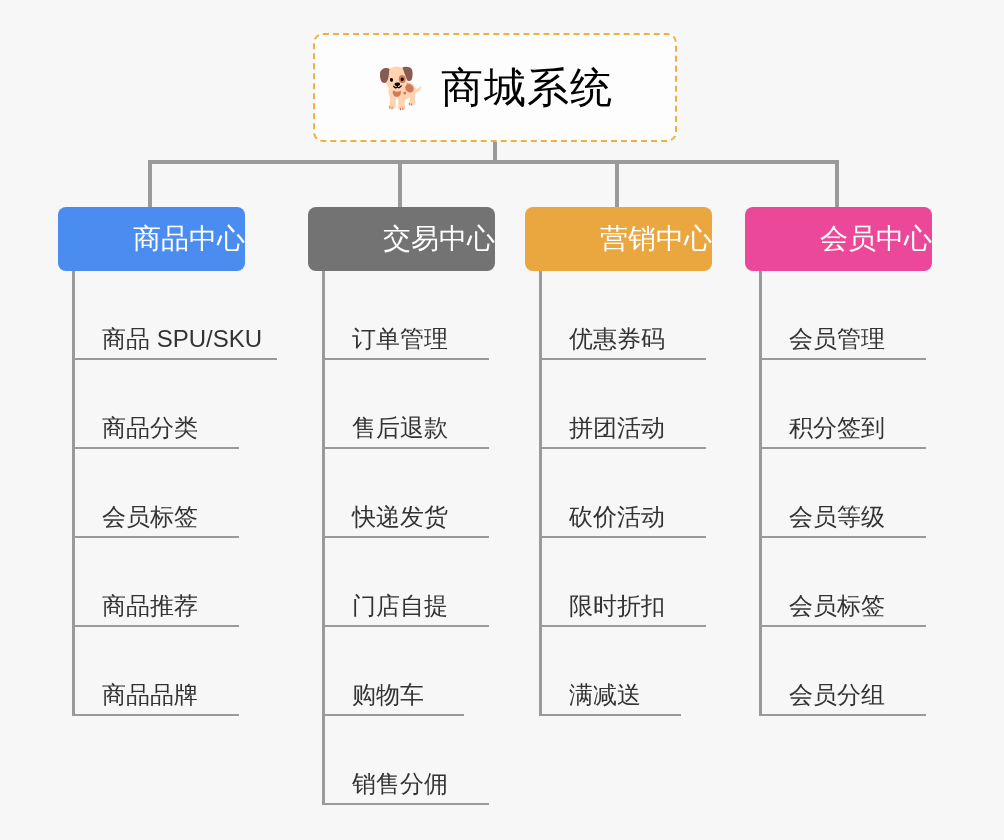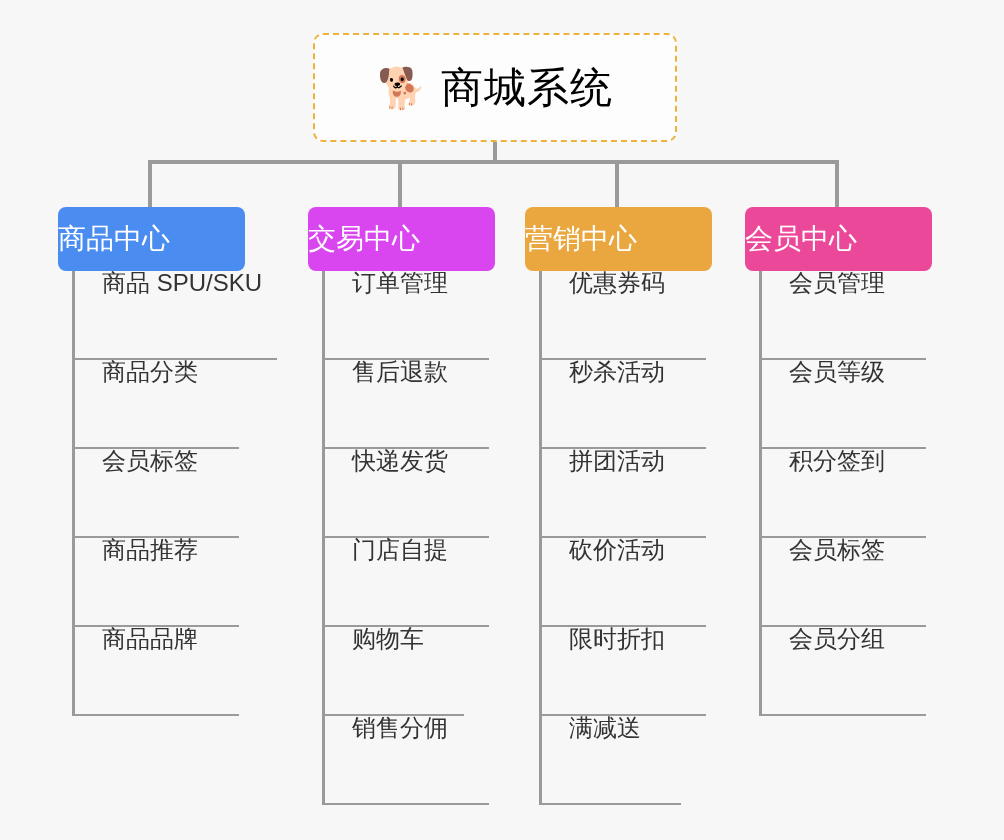--- a/index.html
+++ b/index.html
@@ -92,21 +92,21 @@
     background: #9a9a9a;
   }
 
   .cat-box {
     position: relative;
     width: 187px;
     height: 64px;
     border-radius: 8px;
     display: flex;
     align-items: center;
-    justify-content: flex-start;
+    justify-content: flex-end;
     box-sizing: border-box;
   }
   .cat-label {
     font-size: 28px;
     color: #ffffff;
     line-height: 1;
     white-space: nowrap;
   }
 
   
@@ -123,21 +123,21 @@
     width: 3px;
     background: #9a9a9a;
     height: 100%;
   }
 
   .leaf {
     position: relative;
     height: 89px;
     box-sizing: border-box;
     display: flex;
-    align-items: flex-start;
+    align-items: flex-end;
     padding-left: 30px;
   }
   .leaf-text {
     font-size: 24px;
     color: #333333;
     line-height: 1;
     white-space: nowrap;
     padding-bottom: 9px;
     position: relative;
   }
@@ -191,21 +191,21 @@
             <div class="leaf-underline"></div>
           </div>
           <div class="leaf w-med">
             <span class="leaf-text">商品品牌</span>
             <div class="leaf-underline"></div>
           </div>
         </div>
       </div>
       <div class="column col-2">
         <div class="cat-stem"></div>
-        <div class="cat-box" style="background: #d946ef;">
+        <div class="cat-box" style="background: #737373;">
           <span class="cat-label">交易中心</span>
         </div>
         <div class="leaf-list">
           <div class="spine"></div>
           <div class="leaf w-med">
             <span class="leaf-text">订单管理</span>
             <div class="leaf-underline"></div>
           </div>
           <div class="leaf w-med">
             <span class="leaf-text">售后退款</span>
@@ -234,24 +234,20 @@
         <div class="cat-box" style="background: rgb(234, 167, 64);">
           <span class="cat-label">营销中心</span>
         </div>
         <div class="leaf-list">
           <div class="spine"></div>
           <div class="leaf w-med">
             <span class="leaf-text">优惠券码</span>
             <div class="leaf-underline"></div>
           </div>
           <div class="leaf w-med">
-            <span class="leaf-text">秒杀活动</span>
-            <div class="leaf-underline"></div>
-          </div>
-          <div class="leaf w-med">
             <span class="leaf-text">拼团活动</span>
             <div class="leaf-underline"></div>
           </div>
           <div class="leaf w-med">
             <span class="leaf-text">砍价活动</span>
             <div class="leaf-underline"></div>
           </div>
           <div class="leaf w-med">
             <span class="leaf-text">限时折扣</span>
             <div class="leaf-underline"></div>
@@ -267,28 +263,28 @@
         <div class="cat-box" style="background: #ec4899;">
           <span class="cat-label">会员中心</span>
         </div>
         <div class="leaf-list">
           <div class="spine"></div>
           <div class="leaf w-med">
             <span class="leaf-text">会员管理</span>
             <div class="leaf-underline"></div>
           </div>
           <div class="leaf w-med">
+            <span class="leaf-text">积分签到</span>
+            <div class="leaf-underline"></div>
+          </div>
+          <div class="leaf w-med">
             <span class="leaf-text">会员等级</span>
             <div class="leaf-underline"></div>
           </div>
           <div class="leaf w-med">
-            <span class="leaf-text">积分签到</span>
-            <div class="leaf-underline"></div>
-          </div>
-          <div class="leaf w-med">
             <span class="leaf-text">会员标签</span>
             <div class="leaf-underline"></div>
           </div>
           <div class="leaf w-med">
             <span class="leaf-text">会员分组</span>
             <div class="leaf-underline"></div>
           </div>
         </div>
       </div>
     </div>

